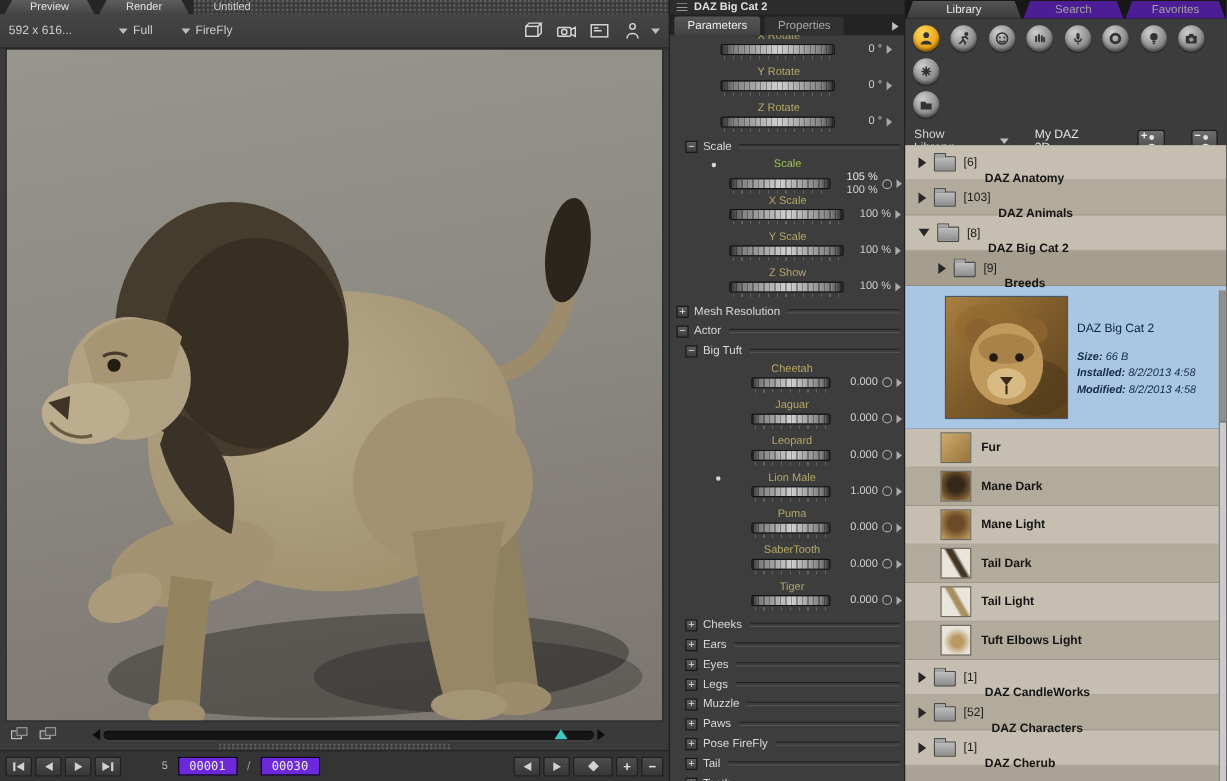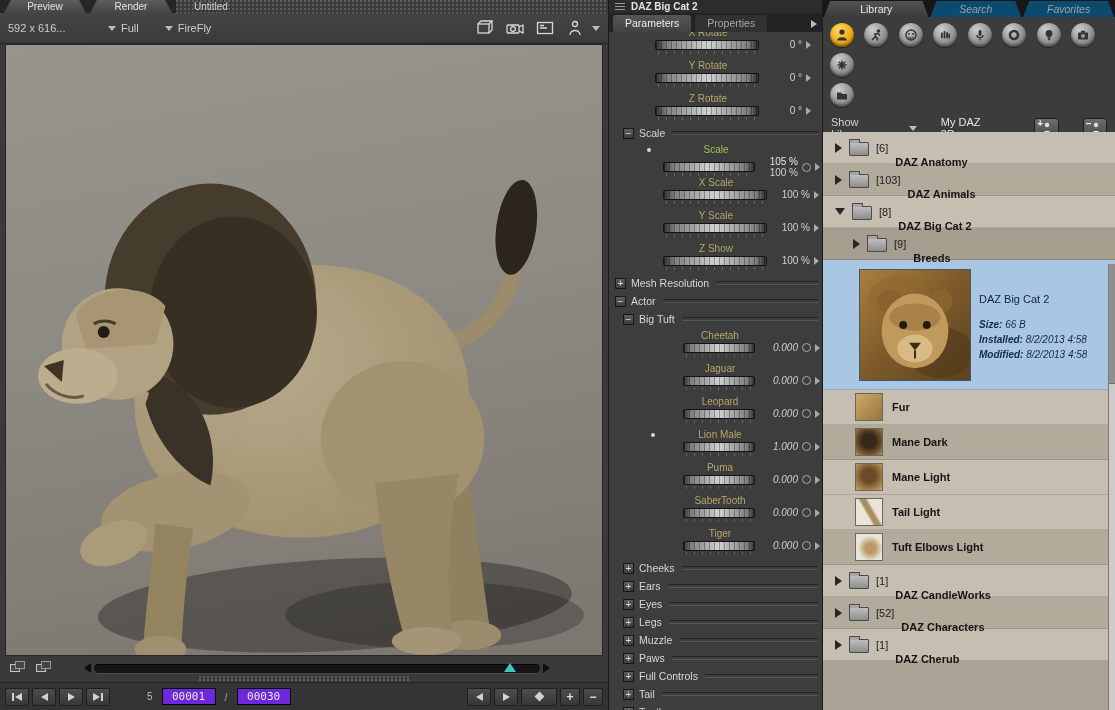--- a/index.html
+++ b/index.html
@@ -90,37 +90,37 @@
               linear-gradient(90deg,#2c2c2c 0%,#7d7d7d 10%,#d0d0d0 50%,#7d7d7d 90%,#2c2c2c 100%); }
   .track::after { content:''; position:absolute; left:2px; right:2px; bottom:-5px; height:3px;
             background:repeating-linear-gradient(90deg,#646464 0 1px,transparent 1px 8px); }
   .p-vals { margin-left:5px; min-width:38px; display:flex; flex-direction:column; align-items:flex-end; line-height:11px; }
   .p-value { font-size:10px; color:#d0d0d0; white-space:nowrap; }
   .p-drag { font-size:10px; color:#e6e6e6; white-space:nowrap; }
   .reset-ic { width:9px; height:9px; border:1px solid #aaa; border-radius:50%; margin-left:4px; flex:none; }
   .p-arrow { margin-left:4px; width:0; height:0; border-left:5px solid #a9a9a9;
             border-top:4px solid transparent; border-bottom:4px solid transparent; flex:none; }
   .ind1 .p-label { left:46px; } .ind1 .p-track-row { left:54px; } .ind1 .mod-dot { left:38px; }
-  .ind2 .p-label { left:50px; } .ind2 .p-track-row { left:74px;font-style:italic; } .ind2 .mod-dot { left:42px; }
+  .ind2 .p-label { left:50px; } .ind2 .p-track-row { left:74px; } .ind2 .mod-dot { left:42px; }
 
   .g-head { height:18px; display:flex; align-items:center; gap:5px; padding-left:6px;
             color:#d8d8d8; font-size:10.5px; }
   .g-head.gind1 { padding-left:14px; }
   .g-head::after { content:''; flex:1; height:2px; border-top:1px solid #232323; border-bottom:1px solid #555; margin:0 4px 0 2px; }
   .g-box { width:11px; height:11px; flex:none; border:1px solid #161616; background:linear-gradient(#5e5e5e,#3c3c3c);
             color:#e0e0e0; font-size:10px; line-height:9px; text-align:center; }
 
   
   #library-pane { position:absolute; left:822px; top:0; width:293px; height:710px;
             background:#3c3c3c; border-left:1px solid #1b1b1b; }
   .lib-tabs { height:17px; background:#171717; display:flex; align-items:flex-end; }
   .lib-tab { height:16px; line-height:16px; text-align:center; font-size:10.5px; margin:0 1px;
             border-radius:4px 4px 0 0; clip-path:polygon(6px 0, calc(100% - 6px) 0, 100% 100%, 0 100%); }
   .lib-tab.active { flex:1.15; background:linear-gradient(#535353,#3c3c3c); color:#eaeaea; }
-  .lib-tab.inactive { flex:1; background:#0c4a6e; color:#a2a2a2;font-style:italic; }
+  .lib-tab.inactive { flex:1; background:#4c1d95; color:#a2a2a2; }
   .lib-icons { padding:6px 7px 0; }
   .cicon { display:inline-flex; align-items:center; justify-content:center; width:24px; height:24px;
             border-radius:50%; margin:0 6px 6px 0;
             background:radial-gradient(circle at 35% 28%, #cdcdcd, #8d8d8d 60%, #5d5d5d);
             box-shadow:inset 0 -2px 3px rgba(0,0,0,.45), 0 1px 1px rgba(0,0,0,.5); }
   .cicon.active { background:radial-gradient(circle at 35% 28%, #ffd95e, #eda619 60%, #a76c07); }
   .cicon svg { display:block; }
   .cicon .fill { fill:#333; } .cicon .line { fill:none; stroke:#333; }
 
   .lib-showrow { height:30px; display:flex; align-items:center; gap:24px; padding:0 8px; background:#3c3c3c; }
@@ -516,21 +516,21 @@
         <div class="g-head gind1">
           <span class="g-box">+</span>
           <span>Muzzle</span>
         </div>
         <div class="g-head gind1">
           <span class="g-box">+</span>
           <span>Paws</span>
         </div>
         <div class="g-head gind1">
           <span class="g-box">+</span>
-          <span>Full Controls</span>
+          <span>Pose FireFly</span>
         </div>
         <div class="g-head gind1">
           <span class="g-box">+</span>
           <span>Tail</span>
         </div>
         <div class="g-head gind1">
           <span class="g-box">+</span>
           <span>Teeth</span>
         </div>
 
@@ -704,20 +704,24 @@
         <span class="m-label">Fur</span>
       </div>
       <div class="m-row shade-b">
         <span class="m-thumb th-mane-dark"></span>
         <span class="m-label">Mane Dark</span>
       </div>
       <div class="m-row shade-a">
         <span class="m-thumb th-mane-light"></span>
         <span class="m-label">Mane Light</span>
       </div>
+      <div class="m-row shade-b">
+        <span class="m-thumb th-tail-dark"></span>
+        <span class="m-label">Tail Dark</span>
+      </div>
       <div class="m-row shade-a">
         <span class="m-thumb th-tail-light"></span>
         <span class="m-label">Tail Light</span>
       </div>
       <div class="m-row shade-b">
         <span class="m-thumb th-tuft"></span>
         <span class="m-label">Tuft Elbows Light</span>
       </div>
 
       <div class="t-row shade-a">

